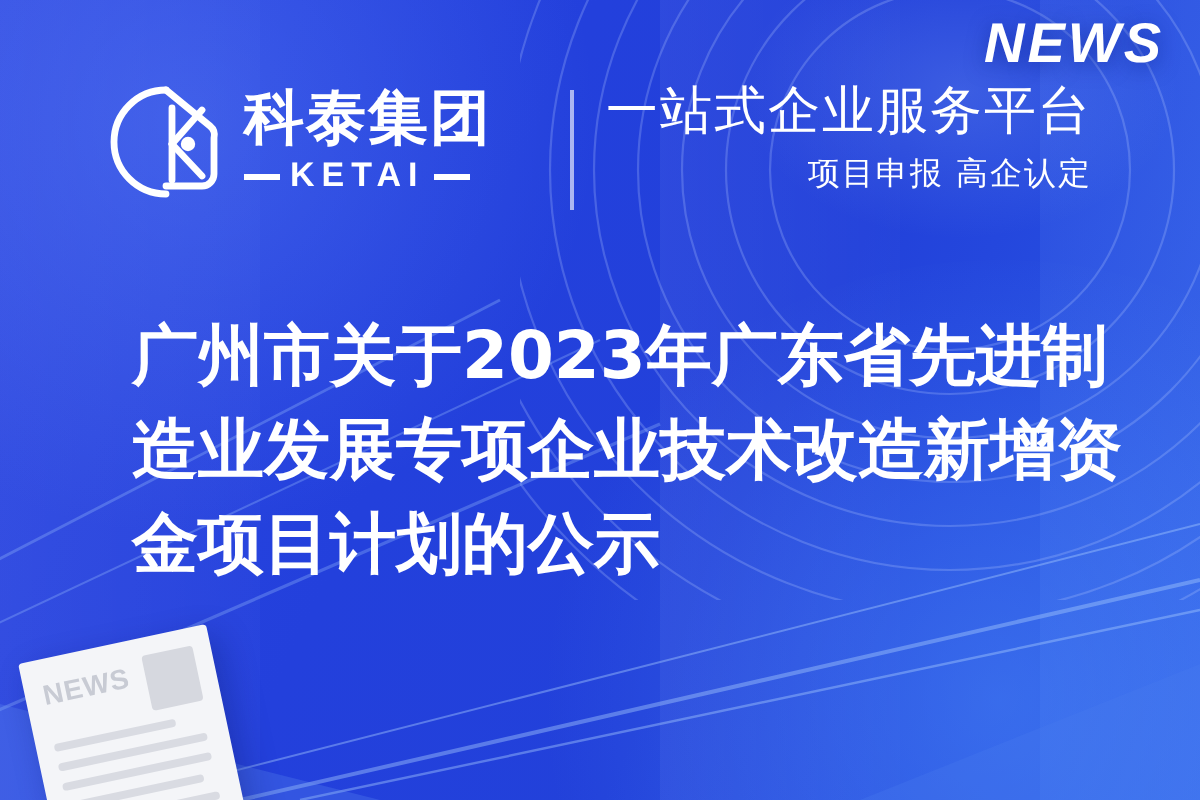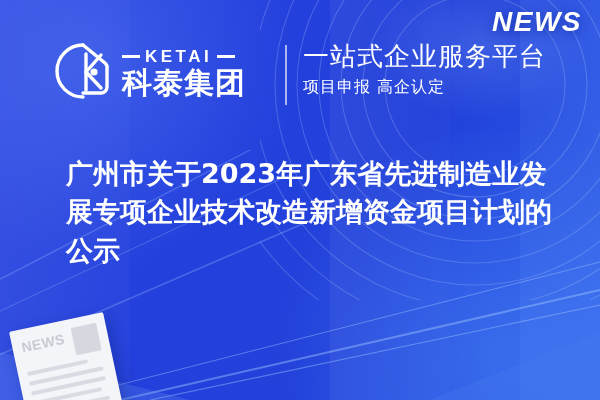--- a/index.html
+++ b/index.html
@@ -62,36 +62,36 @@
     background:rgba(255,255,255,.62);}
 
   
   #tagline-block{position:absolute;left:303px;top:40px;}
   #tagline-main{
     font-size:26px;color:#ffffff;letter-spacing:1px;line-height:1.25;
     font-family:"DejaVu Sans","Liberation Sans",sans-serif;white-space:nowrap;
   }
   #tagline-sub{
     font-size:16px;color:#ffffff;letter-spacing:1px;margin-top:4px;
-    font-family:"DejaVu Serif","Liberation Serif",serif;white-space:nowrap;
+    font-family:"DejaVu Serif","Liberation Serif",serif;white-space:nowrap;text-align:right;
   }
 
   
   #news-word{
     position:absolute;right:18px;top:6px;
     font-size:28px;font-weight:bold;font-style:italic;color:#ffffff;
     letter-spacing:1.5px;
     text-shadow:0 2px 10px rgba(10,30,140,.55);
     font-family:"Liberation Sans","DejaVu Sans",sans-serif;
   }
 
   
   #headline{
     position:absolute;left:66px;top:155px;width:500px;
-    font-size:27px;font-weight:bold;color:#ffffff;line-height:1.42;
+    font-size:33px;font-weight:bold;color:#ffffff;line-height:1.42;
     letter-spacing:0px;
     font-family:"DejaVu Sans","Liberation Sans",sans-serif;
   }
 
   
   #newspaper{
     position:absolute;left:8px;top:322px;width:96px;height:108px;
     transform:rotate(-12deg);transform-origin:50% 0%;
     background:#f4f5f8;border-radius:2px;
     box-shadow:4px 6px 16px rgba(8,20,100,.30);
@@ -163,26 +163,26 @@
           <path d="M31 5 L53 23 A6 6 0 0 1 55 29 L55 47 A6 6 0 0 1 49 53 L31 53"></path>
           <path d="M31 5 A26 26 0 0 0 31 57"></path>
           <path d="M34 14 L34 50"></path>
           <path d="M34 32 L49 15"></path>
           <path d="M34 32 L49 48"></path>
         </g>
         <circle cx="42" cy="32" r="3.6" fill="#ffffff"></circle>
       </svg>
     </div>
     <div id="logo-words">
+      <div id="logo-cn">科泰集团</div>
       <div id="logo-en-row">
         <span class="logo-dash"></span>
         <span id="logo-en">KETAI</span>
         <span class="logo-dash"></span>
       </div>
-      <div id="logo-cn">科泰集团</div>
     </div>
   </div>
 
   <div id="divider"></div>
 
   <div id="tagline-block">
     <div id="tagline-main">一站式企业服务平台</div>
     <div id="tagline-sub">项目申报 高企认定</div>
   </div>
 

